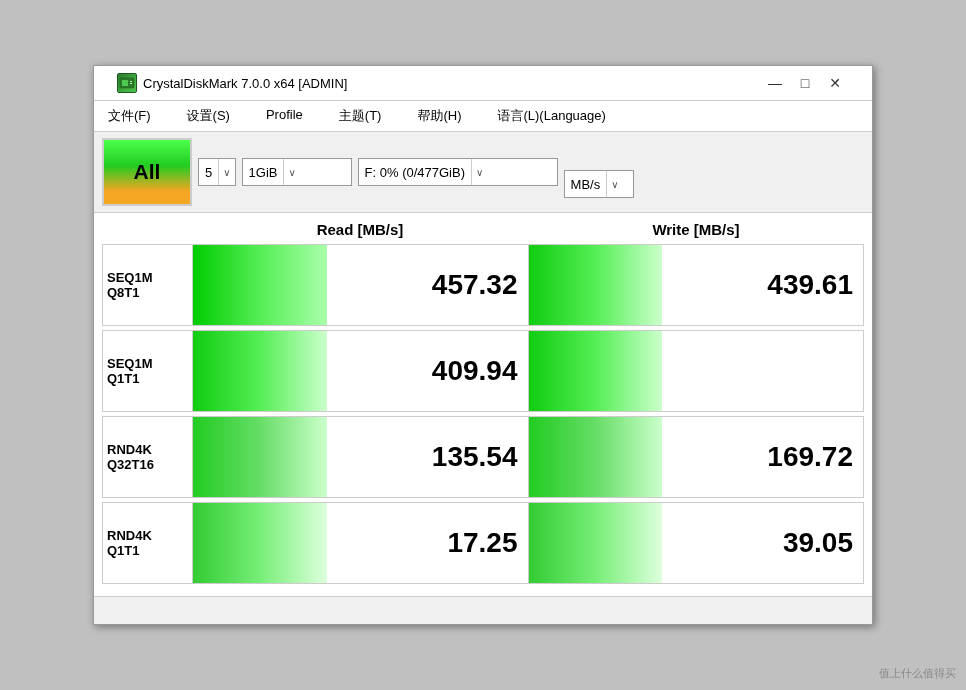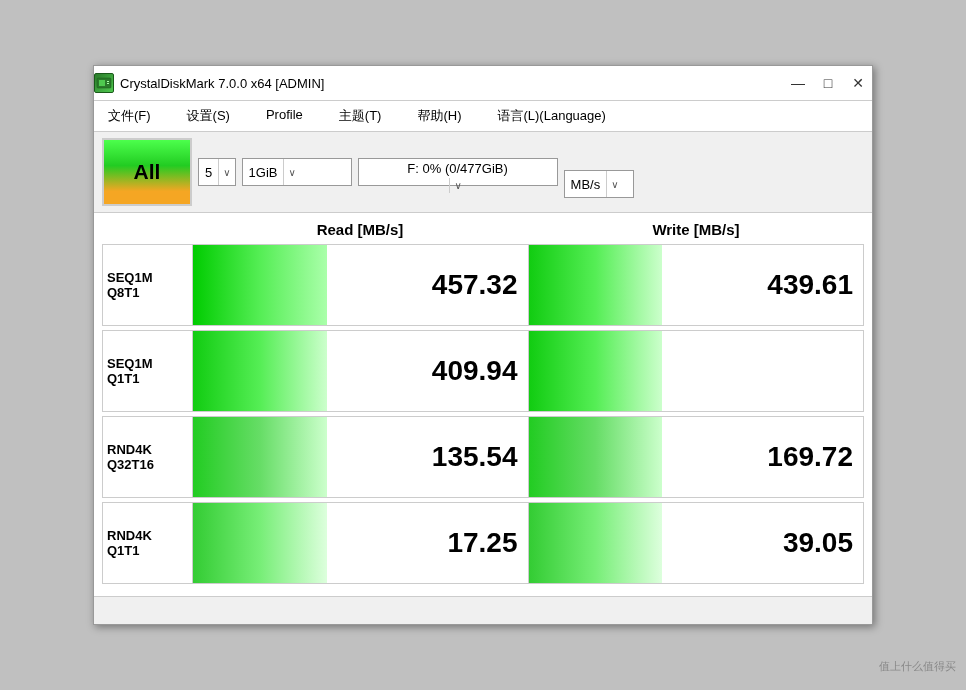--- a/index.html
+++ b/index.html
@@ -15,21 +15,21 @@
     .window {
       width: 780px;
       background: #f0f0f0;
       border: 1px solid #999;
       box-shadow: 2px 2px 8px rgba(0,0,0,0.4);
     }
     .title-bar {
       background: white;
       display: flex;
       align-items: center;
-      padding: 6px 0;
+      padding: 6px 23px;
       border-bottom: 1px solid #ccc;
       justify-content: space-between;
     }
     .title-bar-left {
       display: flex;
       align-items: center;
       gap: 6px;
     }
     .app-icon {
       width: 20px;
@@ -117,21 +117,20 @@
       height: 100%;
       display: flex;
       align-items: center;
       cursor: pointer;
     }
     .select-wide {
       min-width: 110px;
     }
     .select-drive {
       min-width: 200px;
-      flex-direction: column;
     }
     .select-unit {
       min-width: 70px;
       margin-top: 24px;
     }
     .main-table {
       padding: 4px 8px 8px 8px;
       background: white;
     }
     .header-row {
@@ -212,21 +211,21 @@
       font-size: 12px;
     }
     
     .bar-h100 { background: linear-gradient(90deg, #00cc00 0%, #55ee55 50%, #aaffaa 100%); }
     .bar-h90  { background: linear-gradient(90deg, #11cc11 0%, #55ee55 50%, #ccffcc 100%); }
     .bar-h40  { background: linear-gradient(90deg, #22cc22 0%, #66dd66 50%, #ccffcc 100%); }
     .bar-h10  { background: linear-gradient(90deg, #33cc33 0%, #77ee77 50%, #ddffdd 100%); }
 
     .watermark {
       position: fixed;
-      bottom: 16px;
+      bottom: 9px;
       right: 10px;
       font-size: 11px;
       color: rgba(0,0,0,0.3);
     }
   </style>
 </head>
 <body>
 
 <div class="window">
 

